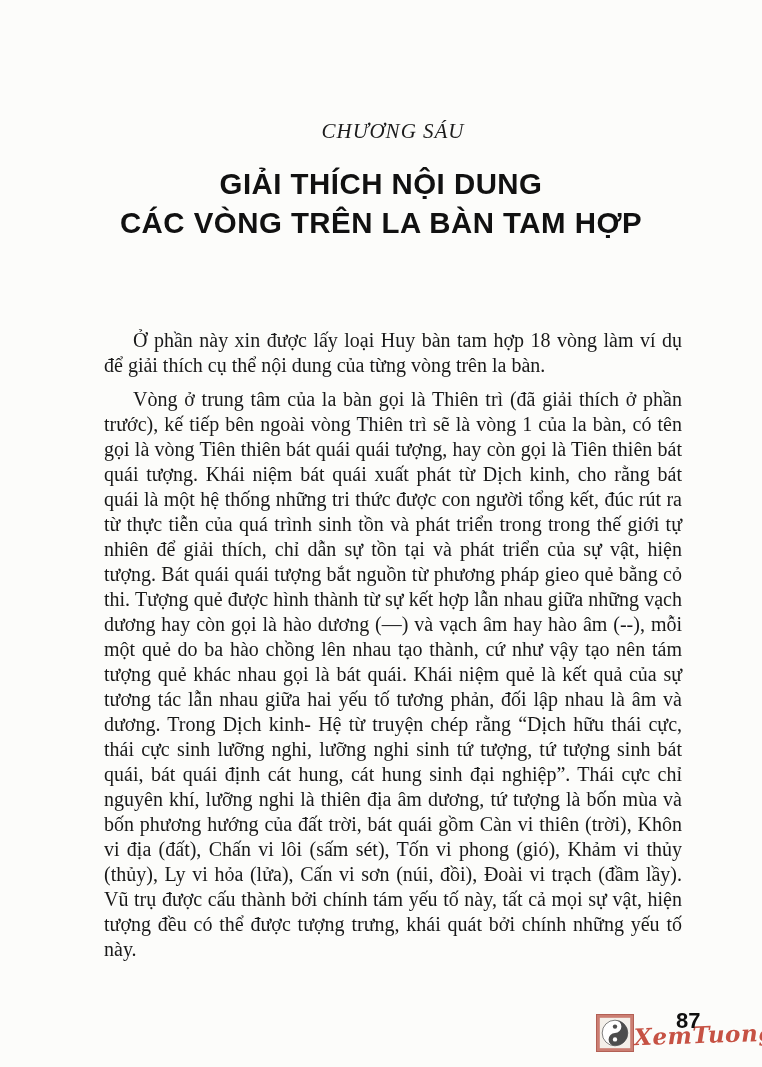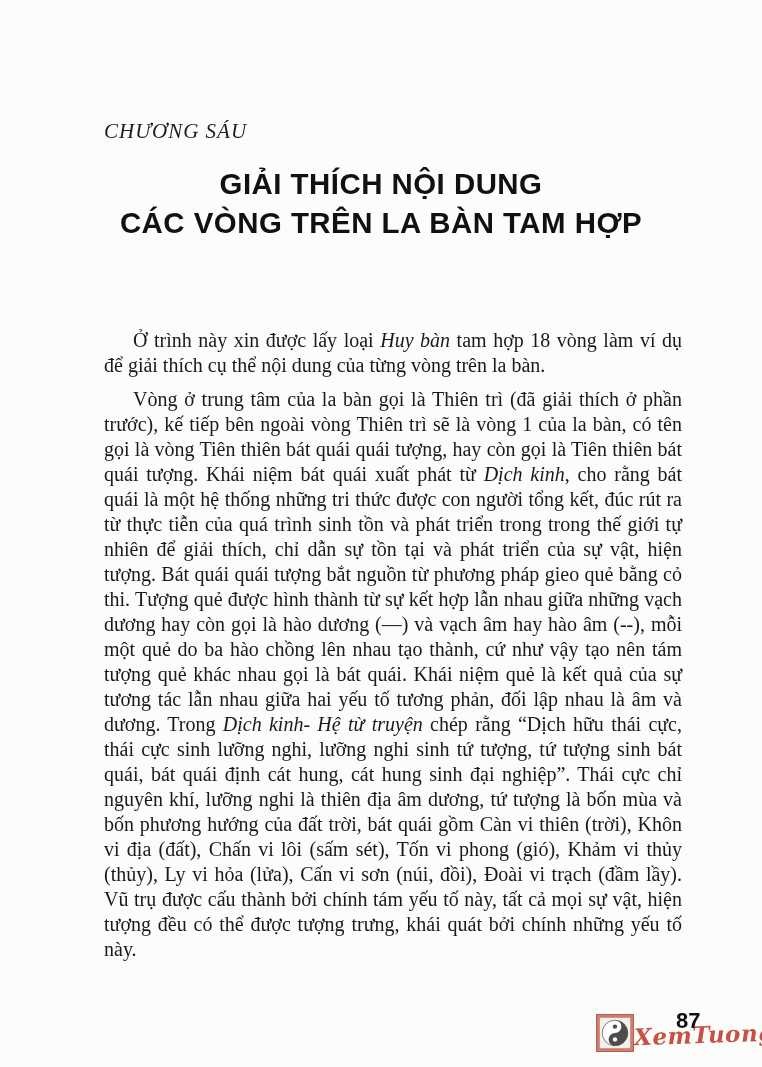--- a/index.html
+++ b/index.html
@@ -9,20 +9,21 @@
     width:762px;height:1067px;
     margin:0 auto;
     background:#fcfcfa;
     color:#191919;
     font-family:"Liberation Serif","DejaVu Serif",serif;
     overflow:hidden;
   }
   .chapter-label{
     position:absolute;
     top:119px;left:104px;width:578px;
+    text-align:center;
     font-style:italic;
     font-size:21px;
     letter-spacing:1px;
     color:#1c1c1c;
     font-family:"Liberation Serif","DejaVu Serif",serif;
   }
   .chapter-title{
     position:absolute;
     top:164px;left:41px;width:680px;
     margin:0;
@@ -49,21 +50,21 @@
     top:328px;left:104px;width:578px;
     font-size:20px;
     line-height:25px;
     text-align:justify;
     color:#191919;
   }
   .body-para{
     margin:0 0 9px 0;
     text-indent:29px;
   }
-  .body-para .it{font-style:italic;}
+  .body-para .it{}
   .footer-area{position:absolute;left:0;top:1000px;width:762px;height:67px;}
   .yinyang-box{
     position:absolute;left:596px;top:14px;
     width:38px;height:38px;
     z-index:1;
   }
   .wm-text{
     position:absolute;left:634px;top:20px;
     z-index:1;
     font-family:"DejaVu Serif","Liberation Serif",serif;
@@ -91,21 +92,21 @@
 
   <div class="chapter-label">CHƯƠNG SÁU</div>
 
   <h1 class="chapter-title">
     <span>GIẢI THÍCH NỘI DUNG</span><br>
     <span>CÁC VÒNG TRÊN LA BÀN TAM HỢP</span>
   </h1>
 
 
   <div class="body-text">
-      <p class="body-para"><span>Ở trình này xin được lấy loại </span><span class="it">Huy bàn</span><span> tam hợp 18 vòng làm ví dụ để giải thích cụ thể nội dung của từng vòng trên la bàn.</span></p>
+      <p class="body-para"><span>Ở phần này xin được lấy loại </span><span class="it">Huy bàn</span><span> tam hợp 18 vòng làm ví dụ để giải thích cụ thể nội dung của từng vòng trên la bàn.</span></p>
       <p class="body-para"><span>Vòng ở trung tâm của la bàn gọi là Thiên trì (đã giải thích ở phần trước), kế tiếp bên ngoài vòng Thiên trì sẽ là vòng 1 của la bàn, có tên gọi là vòng Tiên thiên bát quái quái tượng, hay còn gọi là Tiên thiên bát quái tượng. Khái niệm bát quái xuất phát từ </span><span class="it">Dịch kinh</span><span>, cho rằng bát quái là một hệ thống những tri thức được con người tổng kết, đúc rút ra từ thực tiễn của quá trình sinh tồn và phát triển trong trong thế giới tự nhiên để giải thích, chỉ dẫn sự tồn tại và phát triển của sự vật, hiện tượng. Bát quái quái tượng bắt nguồn từ phương pháp gieo quẻ bằng cỏ thi. Tượng quẻ được hình thành từ sự kết hợp lẫn nhau giữa những vạch dương hay còn gọi là hào dương (—) và vạch âm hay hào âm (--), mỗi một quẻ do ba hào chồng lên nhau tạo thành, cứ như vậy tạo nên tám tượng quẻ khác nhau gọi là bát quái. Khái niệm quẻ là kết quả của sự tương tác lẫn nhau giữa hai yếu tố tương phản, đối lập nhau là âm và dương. Trong </span><span class="it">Dịch kinh- Hệ từ truyện</span><span> chép rằng “Dịch hữu thái cực, thái cực sinh lưỡng nghi, lưỡng nghi sinh tứ tượng, tứ tượng sinh bát quái, bát quái định cát hung, cát hung sinh đại nghiệp”. Thái cực chỉ nguyên khí, lưỡng nghi là thiên địa âm dương, tứ tượng là bốn mùa và bốn phương hướng của đất trời, bát quái gồm Càn vi thiên (trời), Khôn vi địa (đất), Chấn vi lôi (sấm sét), Tốn vi phong (gió), Khảm vi thủy (thủy), Ly vi hỏa (lửa), Cấn vi sơn (núi, đồi), Đoài vi trạch (đầm lầy). Vũ trụ được cấu thành bởi chính tám yếu tố này, tất cả mọi sự vật, hiện tượng đều có thể được tượng trưng, khái quát bởi chính những yếu tố này.</span></p>
     </div>
 
   <div class="footer-area">
     <div class="yinyang-box">
       <svg viewBox="0 0 40 40" width="38" height="38" aria-hidden="true">
         <rect x="0" y="0" width="40" height="40" fill="#cb7e72"></rect>
         <rect x="0.5" y="0.5" width="39" height="39" fill="none" stroke="#b25f54" stroke-width="1"></rect>
         <rect x="4" y="4" width="32" height="32" fill="#f4f0ea"></rect>
         <circle cx="20" cy="20" r="13.5" fill="#ffffff" stroke="#5a5a5a" stroke-width="0.8"></circle>

